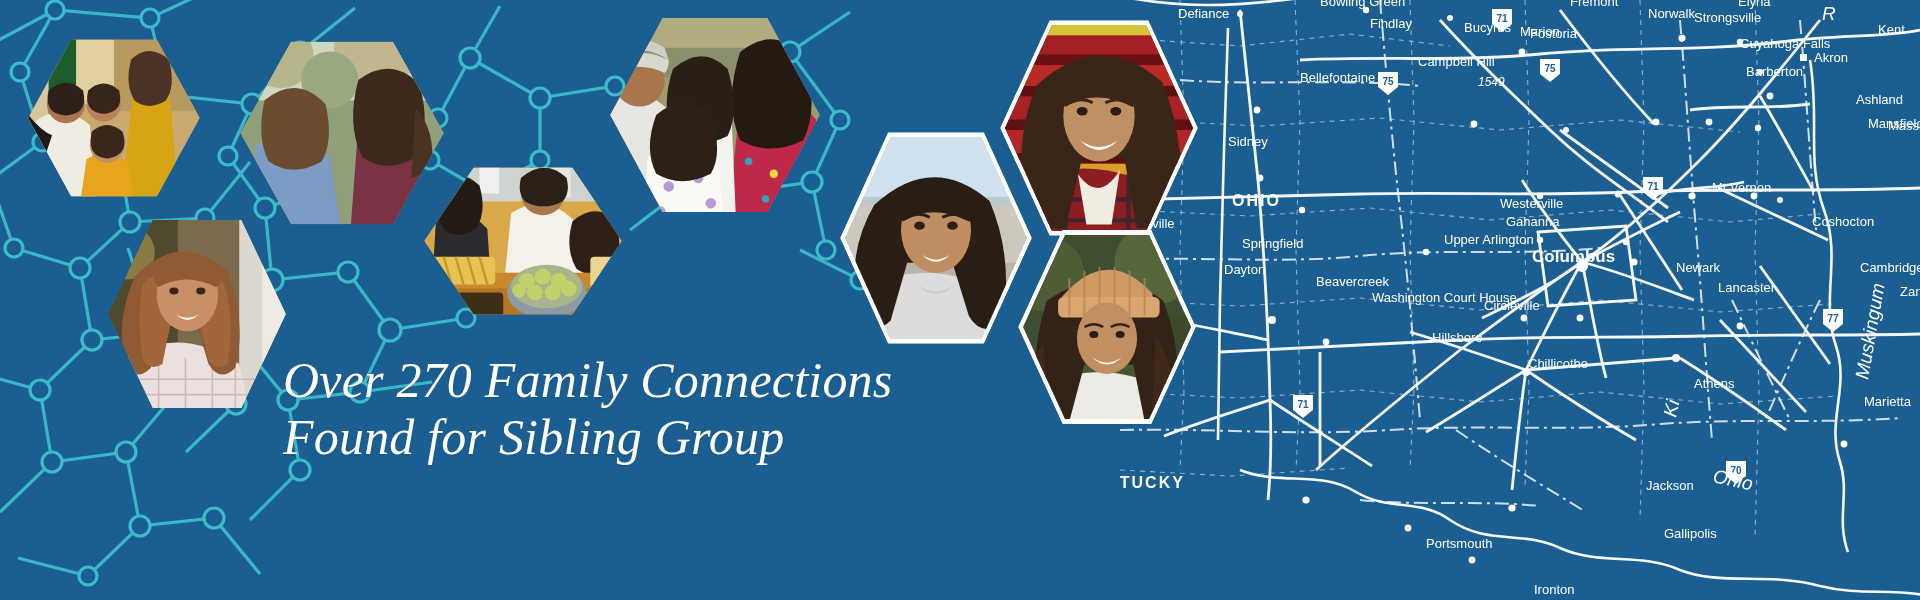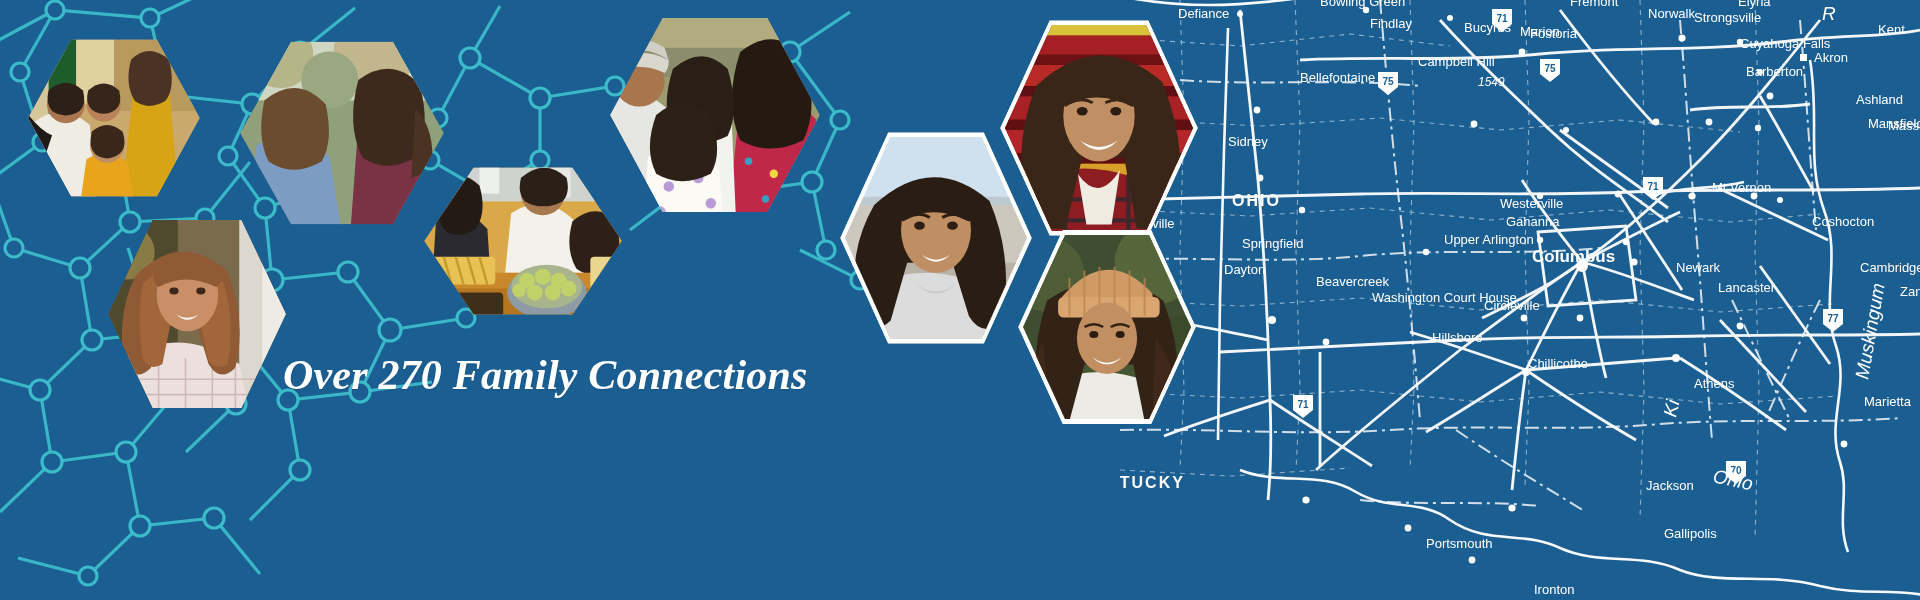--- a/index.html
+++ b/index.html
@@ -42,22 +42,22 @@
     -webkit-clip-path:polygon(25% 1%,75% 1%,100% 50%,75% 99%,25% 99%,0% 50%);
     clip-path:polygon(25% 1%,75% 1%,100% 50%,75% 99%,25% 99%,0% 50%);
     overflow:hidden;
   }
   .hex.noframe .photo{inset:0;}
   .hex svg{position:absolute;left:0;top:0;width:100%;height:100%;display:block;}
   
   #headline{
     position:absolute;left:283px;top:352px;width:760px;
     font-family:"Liberation Serif","DejaVu Serif",serif;
-    font-style:italic;font-weight:bold;
-    font-size:42px;line-height:1.13;
+    font-style:italic;font-weight:normal;
+    font-size:50px;line-height:1.13;
     color:#ffffff;
     letter-spacing:0.2px;
     text-shadow:0 1px 2px rgba(0,0,0,.10);
   }
   #headline .l{display:block;white-space:nowrap;}
 </style>
 </head>
 <body>
 
 <div id="banner">
@@ -663,15 +663,16 @@
         <ellipse cx="57" cy="54" rx="2.4" ry="1.9" fill="#2c1c12"></ellipse>
         <path d="M38 50 q5 -3 10 0" stroke="#332216" stroke-width="1.3" fill="none"></path>
         <path d="M52 50 q5 -3 10 0" stroke="#332216" stroke-width="1.3" fill="none"></path>
         <path d="M42 66 q8 8 16 0 q-8 6 -16 0z" fill="#fdfcf9"></path>
       </svg>
     </div>
   </div>
 
   <div id="headline">
     <span class="l">Over 270 Family Connections</span>
+    <span class="l">Found for Sibling Group</span>
   </div>
 
 </div>
 
 </body></html>

